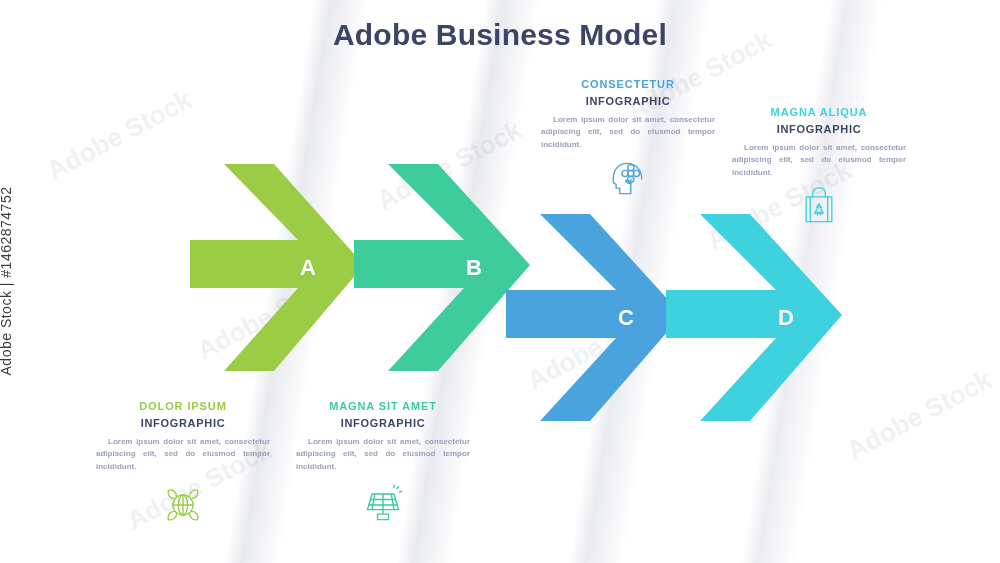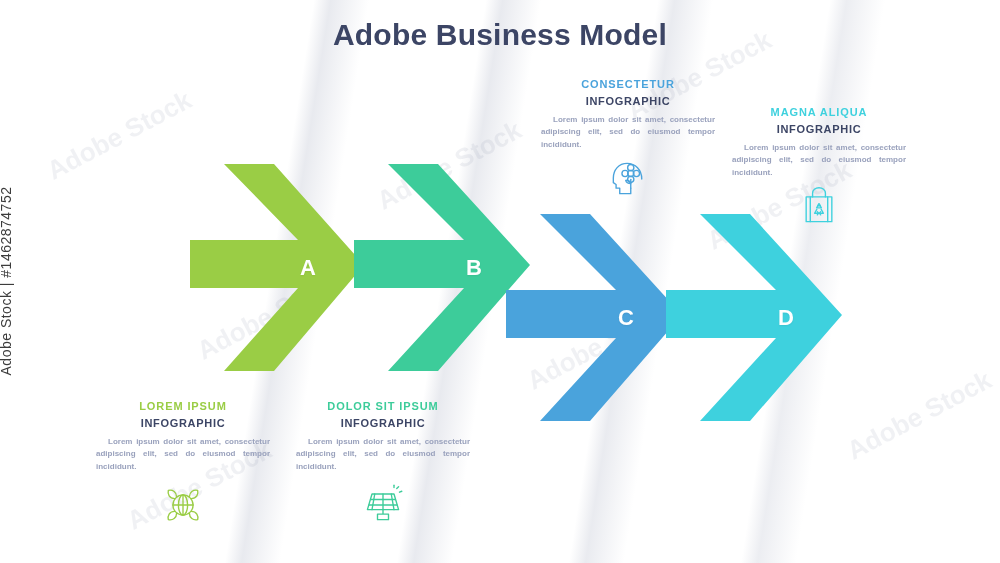--- a/index.html
+++ b/index.html
@@ -120,39 +120,39 @@
   </div>
 
   <div class="arrow" style="left:664px;top:210px;width:195px;height:215px;">
     <svg width="195" height="215" viewBox="0 0 195 215">
       <path d="M 36 4 L 86 4 L 178 105 L 86 211 L 36 211 L 112 128 L 2 128 L 2 80 L 112 80 Z" fill="#3ED1DE"></path>
     </svg>
     <span class="glyph" style="left:122px;top:108px;">D</span>
   </div>
 
   <div class="block below" style="left:88px;top:400px;">
-    <div class="head" style="color:#9ACD45;">LOREM IPSUM</div>
+    <div class="head" style="color:#9ACD45;">DOLOR IPSUM</div>
     <div class="sub">INFOGRAPHIC</div>
     <div class="body">Lorem ipsum dolor sit amet, consectetur adipiscing elit, sed do eiusmod tempor incididunt.</div>
     <div class="icon">
       <svg width="44" height="44" viewBox="0 0 48 48" fill="none" stroke="#9ACD45" stroke-width="1.5" stroke-linecap="round" stroke-linejoin="round">
         <circle cx="24" cy="24" r="11"></circle>
         <ellipse cx="24" cy="24" rx="5" ry="11"></ellipse>
         <line x1="13" y1="24" x2="35" y2="24"></line>
         <line x1="24" y1="13" x2="24" y2="35"></line>
         <path d="M15 17 C9 17 7 12 8 8 C13 7 17 10 17 15"></path>
         <path d="M33 17 C39 17 41 12 40 8 C35 7 31 10 31 15"></path>
         <path d="M15 31 C9 31 7 36 8 40 C13 41 17 38 17 33"></path>
         <path d="M33 31 C39 31 41 36 40 40 C35 41 31 38 31 33"></path>
       </svg>
     </div>
   </div>
 
   <div class="block below" style="left:288px;top:400px;">
-    <div class="head" style="color:#3DCC9A;">DOLOR SIT IPSUM</div>
+    <div class="head" style="color:#3DCC9A;">MAGNA SIT AMET</div>
     <div class="sub">INFOGRAPHIC</div>
     <div class="body">Lorem ipsum dolor sit amet, consectetur adipiscing elit, sed do eiusmod tempor incididunt.</div>
     <div class="icon">
       <svg width="44" height="44" viewBox="0 0 48 48" fill="none" stroke="#3DCC9A" stroke-width="1.5" stroke-linecap="round" stroke-linejoin="round">
         <path d="M12 12 L36 12 L41 29 L7 29 Z"></path>
         <line x1="15" y1="12" x2="12" y2="29"></line>
         <line x1="24" y1="12" x2="24" y2="29"></line>
         <line x1="33" y1="12" x2="36" y2="29"></line>
         <line x1="10.5" y1="18" x2="37.5" y2="18"></line>
         <line x1="8.8" y1="24" x2="39.2" y2="24"></line>

